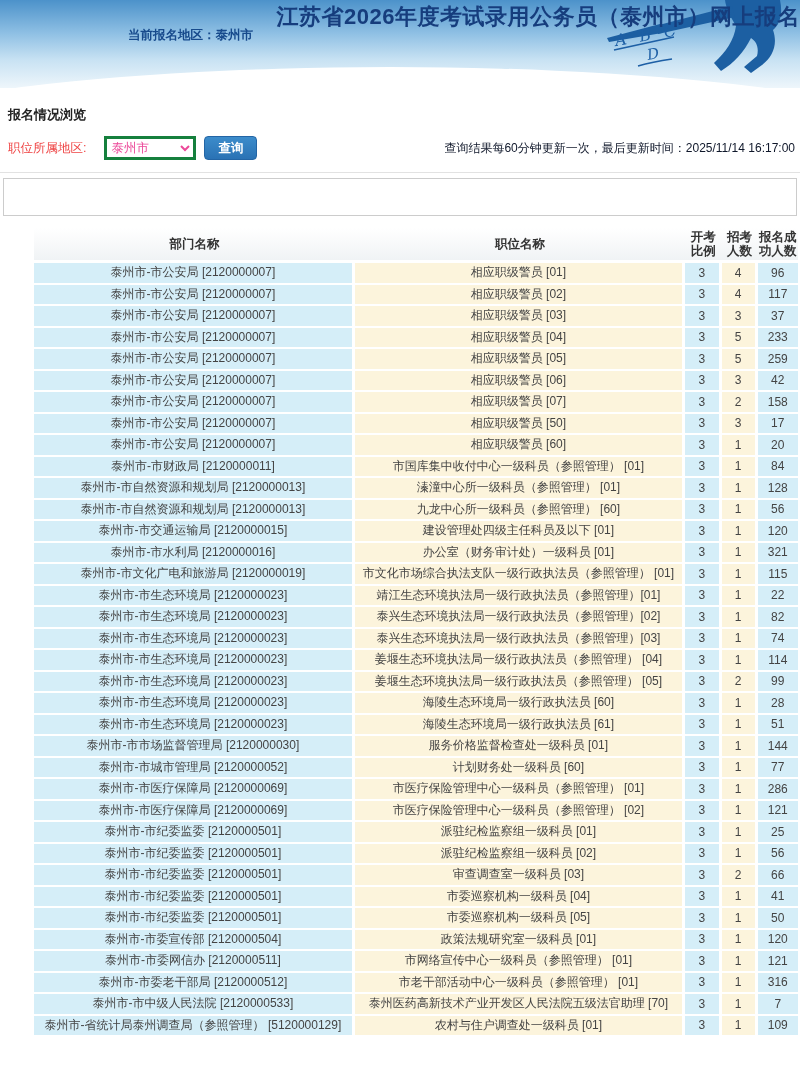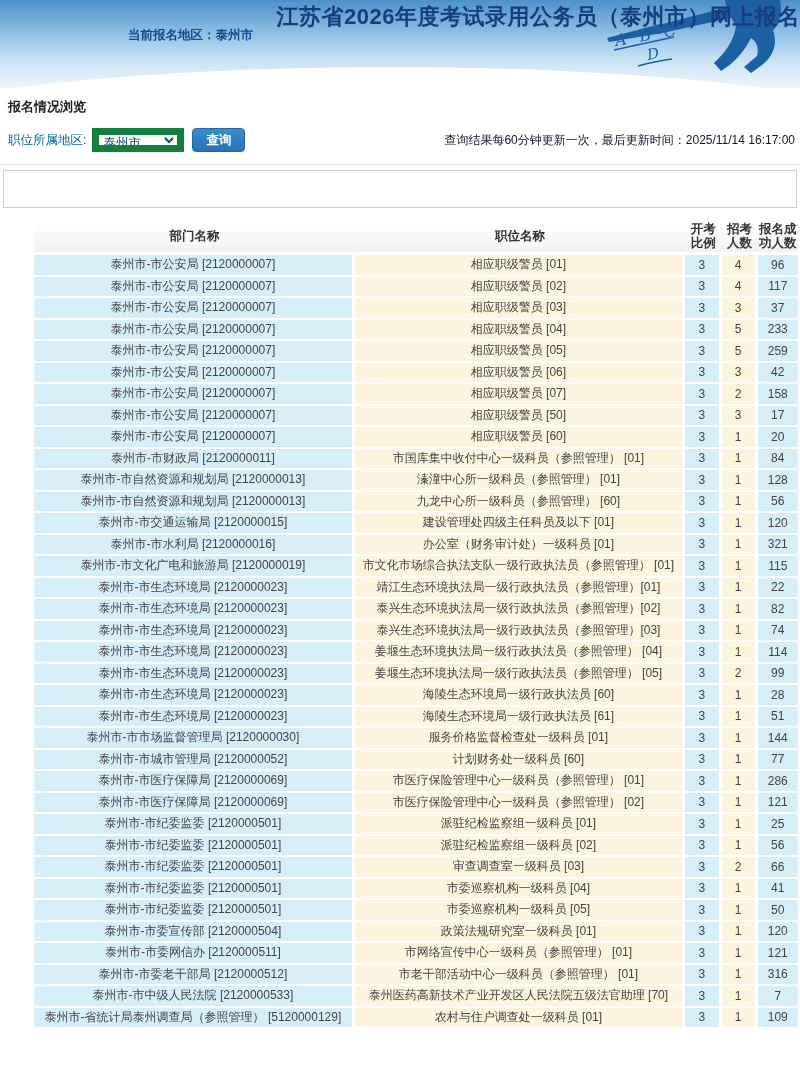--- a/index.html
+++ b/index.html
@@ -7,26 +7,26 @@
 
   
   .banner{position:relative;width:800px;height:88px;overflow:hidden;
     background:linear-gradient(180deg,#4c92ca 0%,#8fc0e4 38%,#c8e2f3 68%,#eef6fb 100%);}
   .banner svg{position:absolute;left:0;top:0;}
   .banner-title{position:absolute;top:2px;left:0;width:100%;text-align:right;
     font-size:22px;font-weight:bold;color:#163d7d;letter-spacing:.5px;z-index:2;}
   .banner-sub{position:absolute;top:27px;left:128px;font-size:12.5px;font-weight:bold;color:#174a8c;z-index:2;}
 
   
-  .section-title{margin:10px 0 0 8px;font-size:13px;font-weight:bold;color:#222;}
+  .section-title{margin:18px 0 0 8px;font-size:13px;font-weight:bold;color:#222;}
 
   .filter-row{position:relative;margin-top:12px;padding:0 5px 12px 8px;border-bottom:1px solid #e2e2e2;
     display:flex;align-items:center;}
-  .filter-label{font-size:12.5px;color:#0369a1;}
-  .area-select{height:24px;width:92px;font-size:12.5px;margin-left:6px;border:7px solid #15803d;background:#fff;color:#0c4a6e;}
+  .filter-label{font-size:12.5px;color:#ef4444;}
+  .area-select{height:24px;width:92px;font-size:12.5px;margin-left:18px;border:3px solid #15803d;background:#fff;color:#ec4899;}
   .query-btn{margin-left:8px;height:24px;padding:0 13px;background:linear-gradient(#3c8ccb,#2a72b4);
     color:#fff;font-size:12.5px;font-weight:bold;border:1px solid #2365a5;border-radius:4px;cursor:pointer;}
   .update-note{margin-left:auto;font-size:12px;color:#0f172a;}
 
   .notice-box{margin:5px 3px 0 3px;height:36px;border:1px solid #ccc;background:#fff;}
 
   
   table.jobs{width:796px;margin:12px 2px 0 2px;border-collapse:separate;border-spacing:0;font-size:12px;padding-left:32px;}
   table.jobs th{height:32px;font-size:12.5px;font-weight:bold;color:#333;text-align:center;vertical-align:middle;
     line-height:1.15;background:linear-gradient(#ffffff,#f0f3f5);border-bottom:3px solid #fff;padding:0 1px;}

